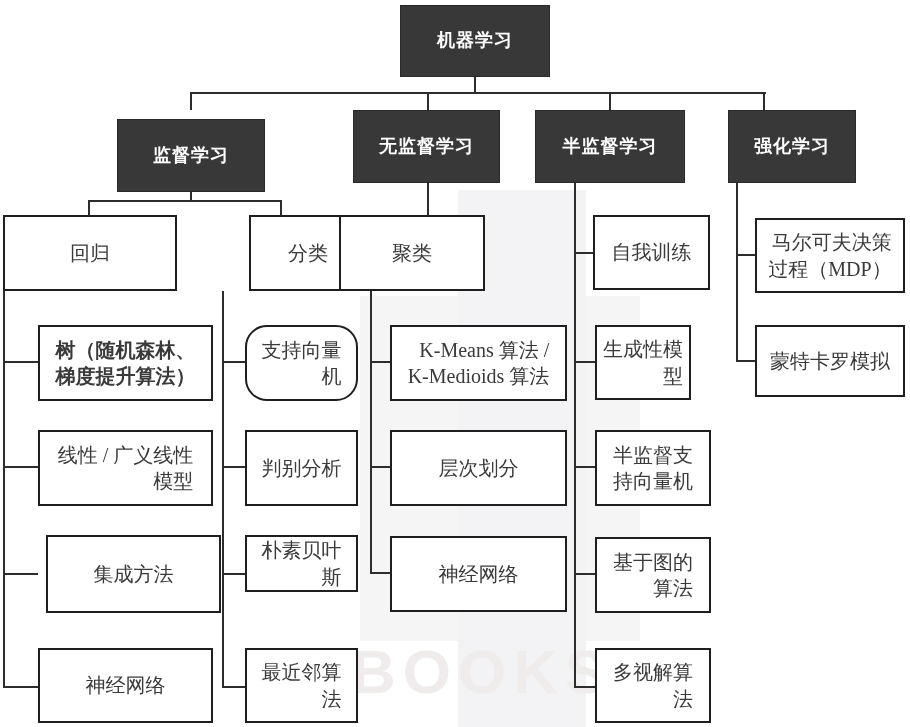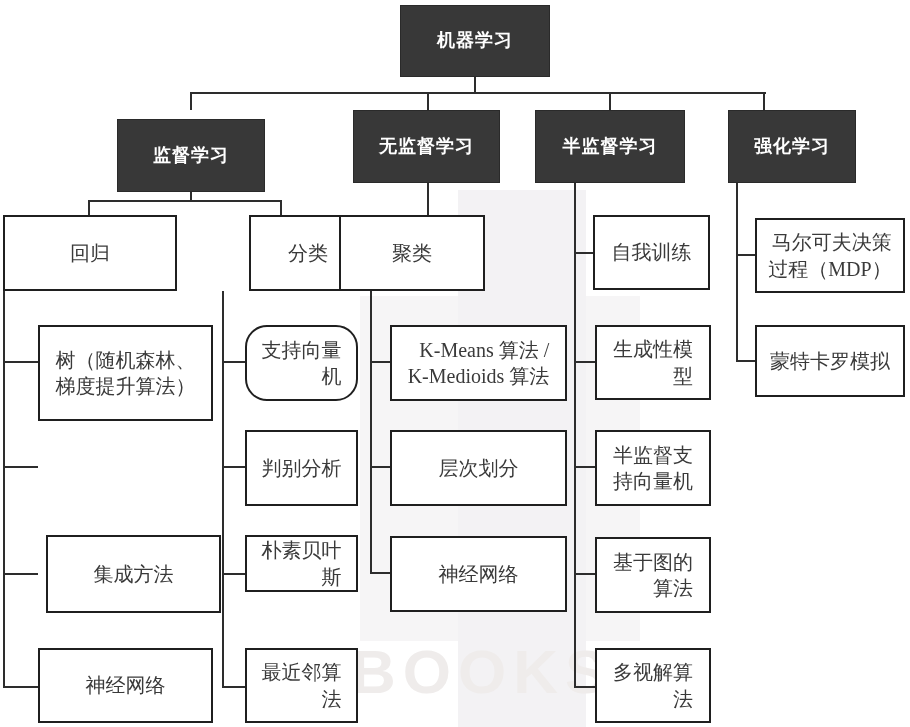--- a/index.html
+++ b/index.html
@@ -98,39 +98,41 @@
   <div class="node dark" style="left:728px;top:110px;width:128px;height:73px;"><span>强化学习</span></div>
 
   <div class="node light" style="left:3px;top:215px;width:174px;height:76px;"><span>回归</span></div>
   <div class="node light" style="left:207px;top:215px;width:118px;height:76px;margin-left:42px;"><span>分类</span></div>
   <div class="node light" style="left:339px;top:215px;width:146px;height:76px;"><span>聚类</span></div>
   <div class="node light" style="left:593px;top:215px;width:117px;height:75px;"><span>自我训练</span></div>
   <div class="node light" style="left:755px;top:218px;width:150px;height:75px;"><span>马尔可夫决策
 过程（MDP）</span></div>
   <div class="node light" style="left:755px;top:325px;width:150px;height:72px;"><span>蒙特卡罗模拟</span></div>
 
-  <div class="node light" style="left:38px;top:325px;width:175px;height:96px;"><span>树（随机森林、
+  <div class="node light" style="left:38px;top:325px;width:175px;height:76px;font-weight:bold;"><span>树（随机森林、
 梯度提升算法）</span></div>
+  <div class="node light" style="left:38px;top:430px;width:175px;height:76px;"><span>线性 / 广义线性
+模型</span></div>
   <div class="node light" style="left:46px;top:535px;width:175px;height:78px;"><span>集成方法</span></div>
   <div class="node light" style="left:38px;top:648px;width:175px;height:75px;"><span>神经网络</span></div>
 
   <div class="node light" style="left:245px;top:325px;width:113px;height:76px;border-radius:22px;"><span>支持向量
 机</span></div>
   <div class="node light" style="left:245px;top:430px;width:113px;height:76px;"><span>判别分析</span></div>
   <div class="node light" style="left:245px;top:535px;width:113px;height:57px;"><span>朴素贝叶
 斯</span></div>
   <div class="node light" style="left:245px;top:648px;width:113px;height:75px;"><span>最近邻算
 法</span></div>
 
   <div class="node light" style="left:390px;top:325px;width:177px;height:76px;"><span>K-Means 算法 /
 K-Medioids 算法</span></div>
   <div class="node light" style="left:390px;top:430px;width:177px;height:76px;"><span>层次划分</span></div>
   <div class="node light" style="left:390px;top:536px;width:177px;height:76px;"><span>神经网络</span></div>
 
-  <div class="node light" style="left:595px;top:325px;width:116px;height:75px;"><span>生成性模
+  <div class="node light" style="left:595px;top:325px;width:96px;height:75px;"><span>生成性模
 型</span></div>
   <div class="node light" style="left:595px;top:430px;width:116px;height:76px;"><span>半监督支
 持向量机</span></div>
   <div class="node light" style="left:595px;top:537px;width:116px;height:76px;"><span>基于图的
 算法</span></div>
   <div class="node light" style="left:595px;top:648px;width:116px;height:75px;"><span>多视解算
 法</span></div>
 
 </div>
 

